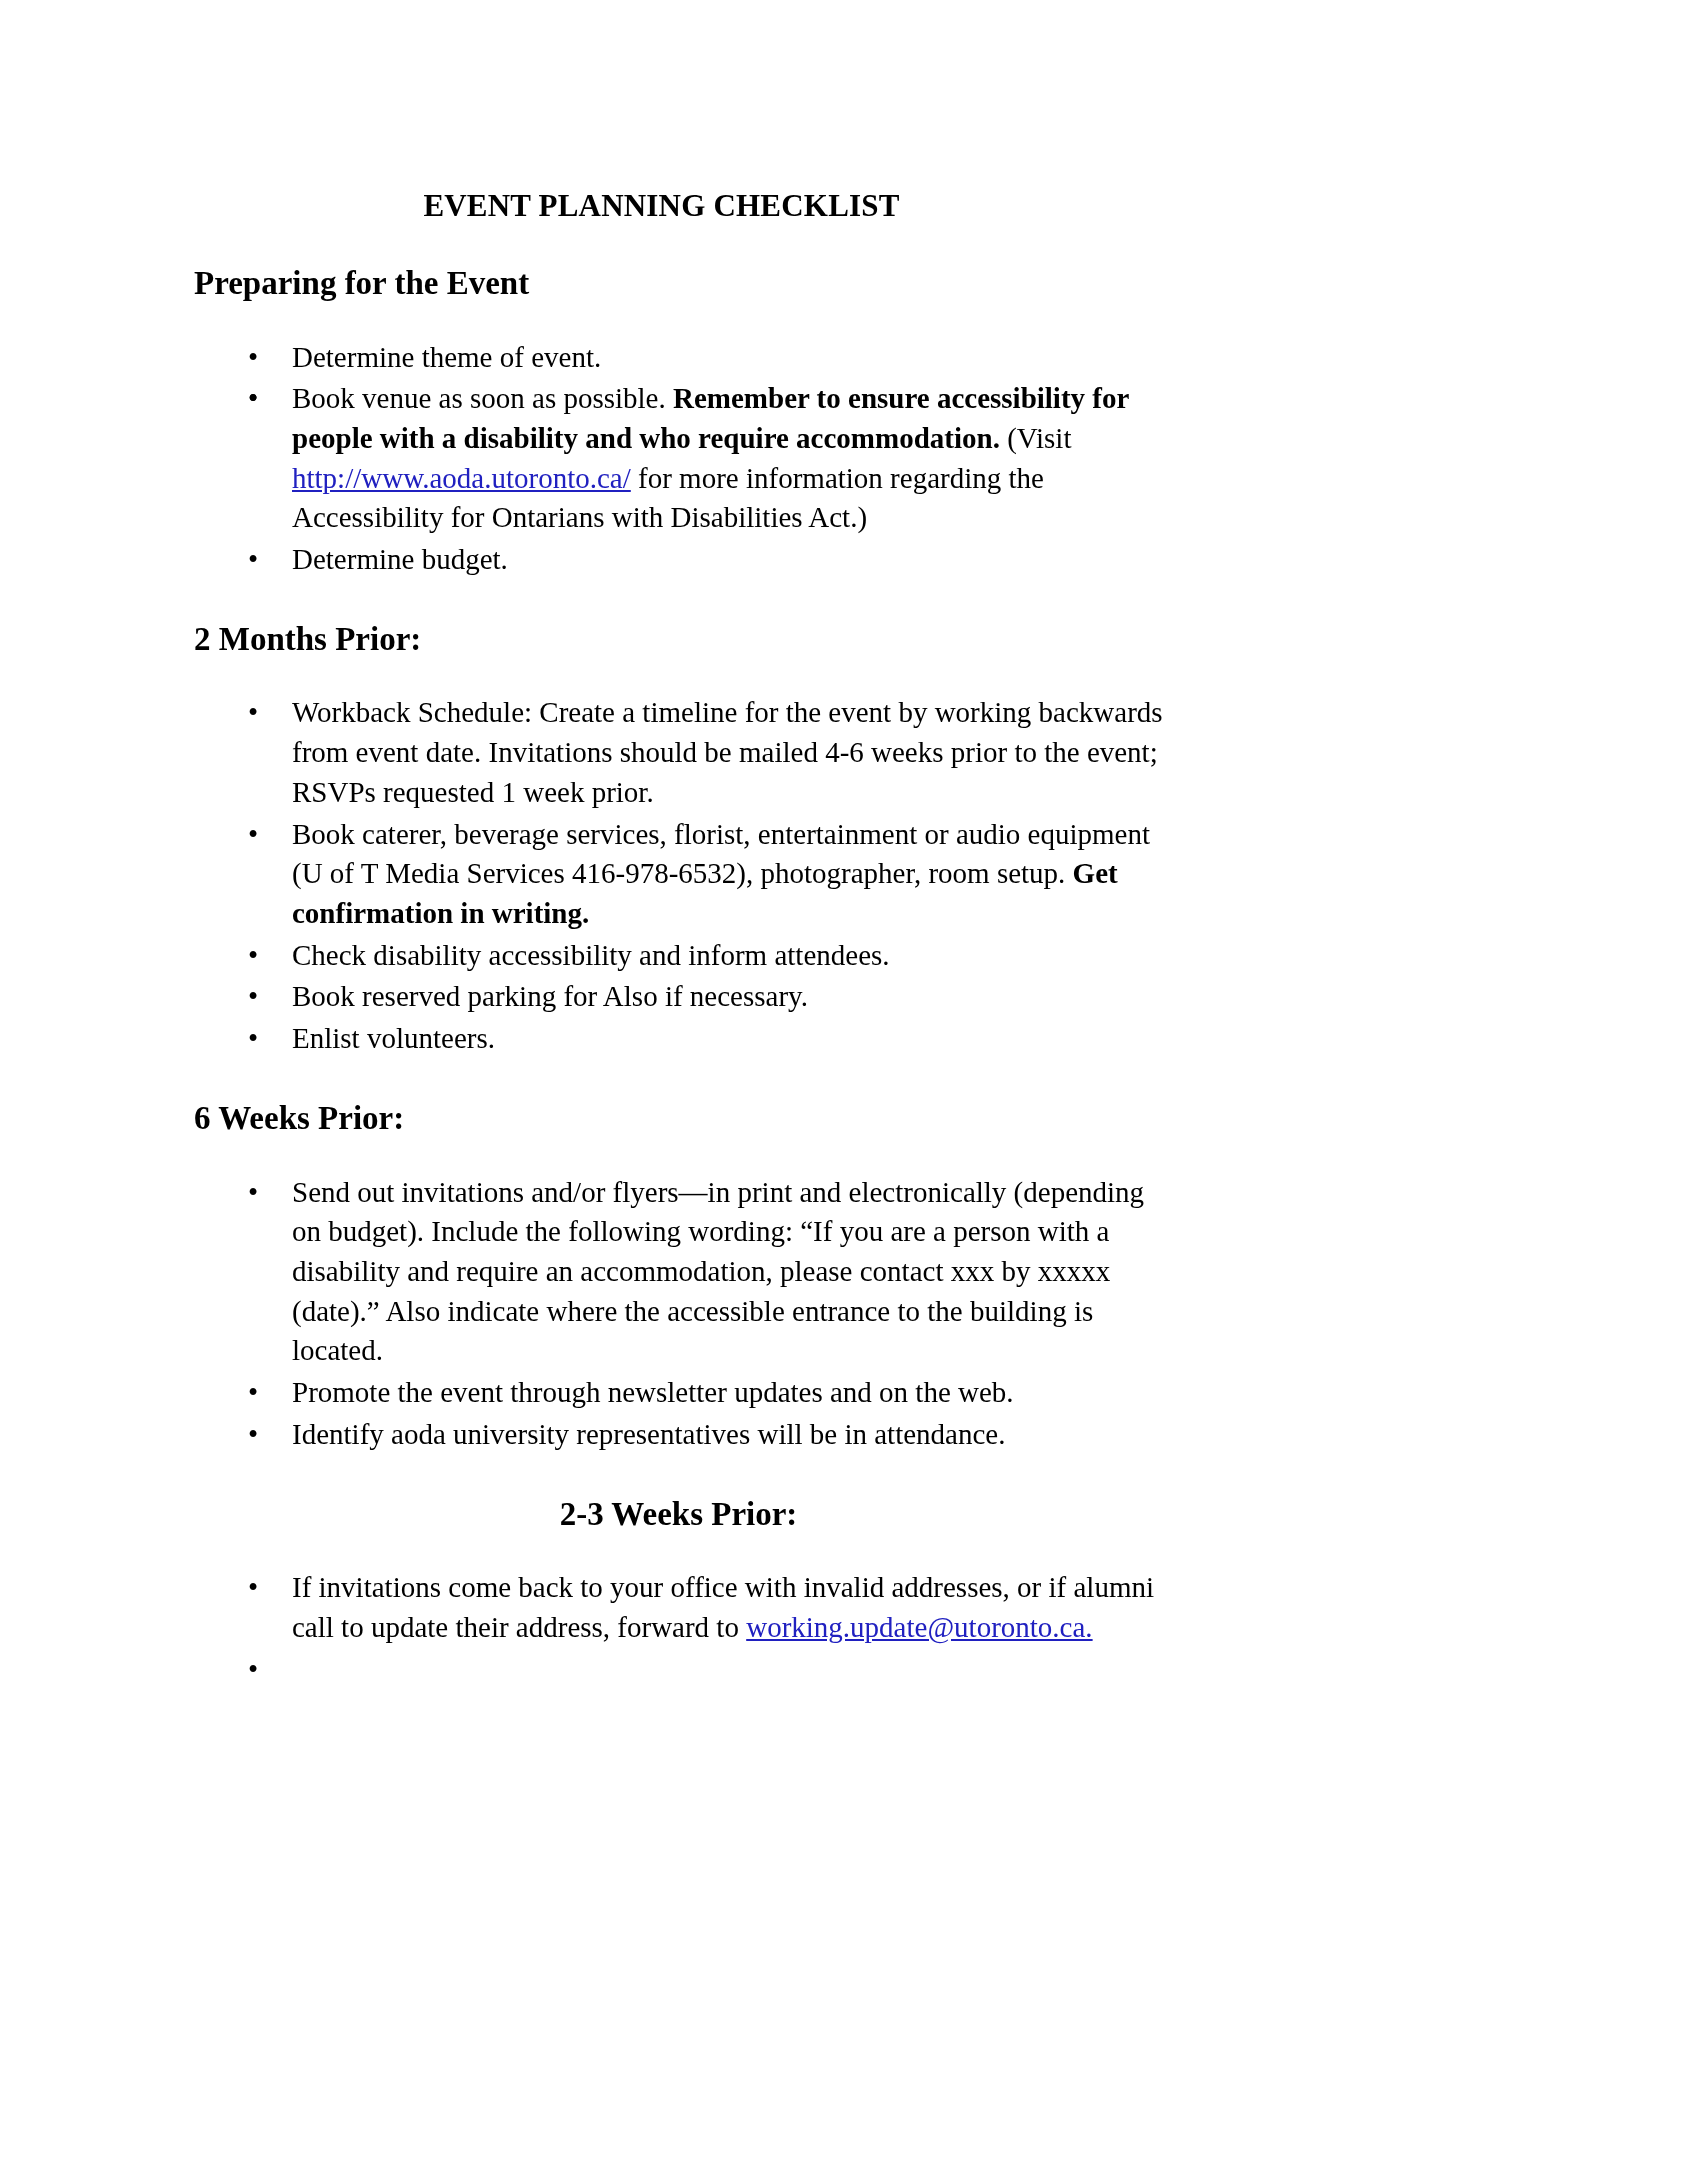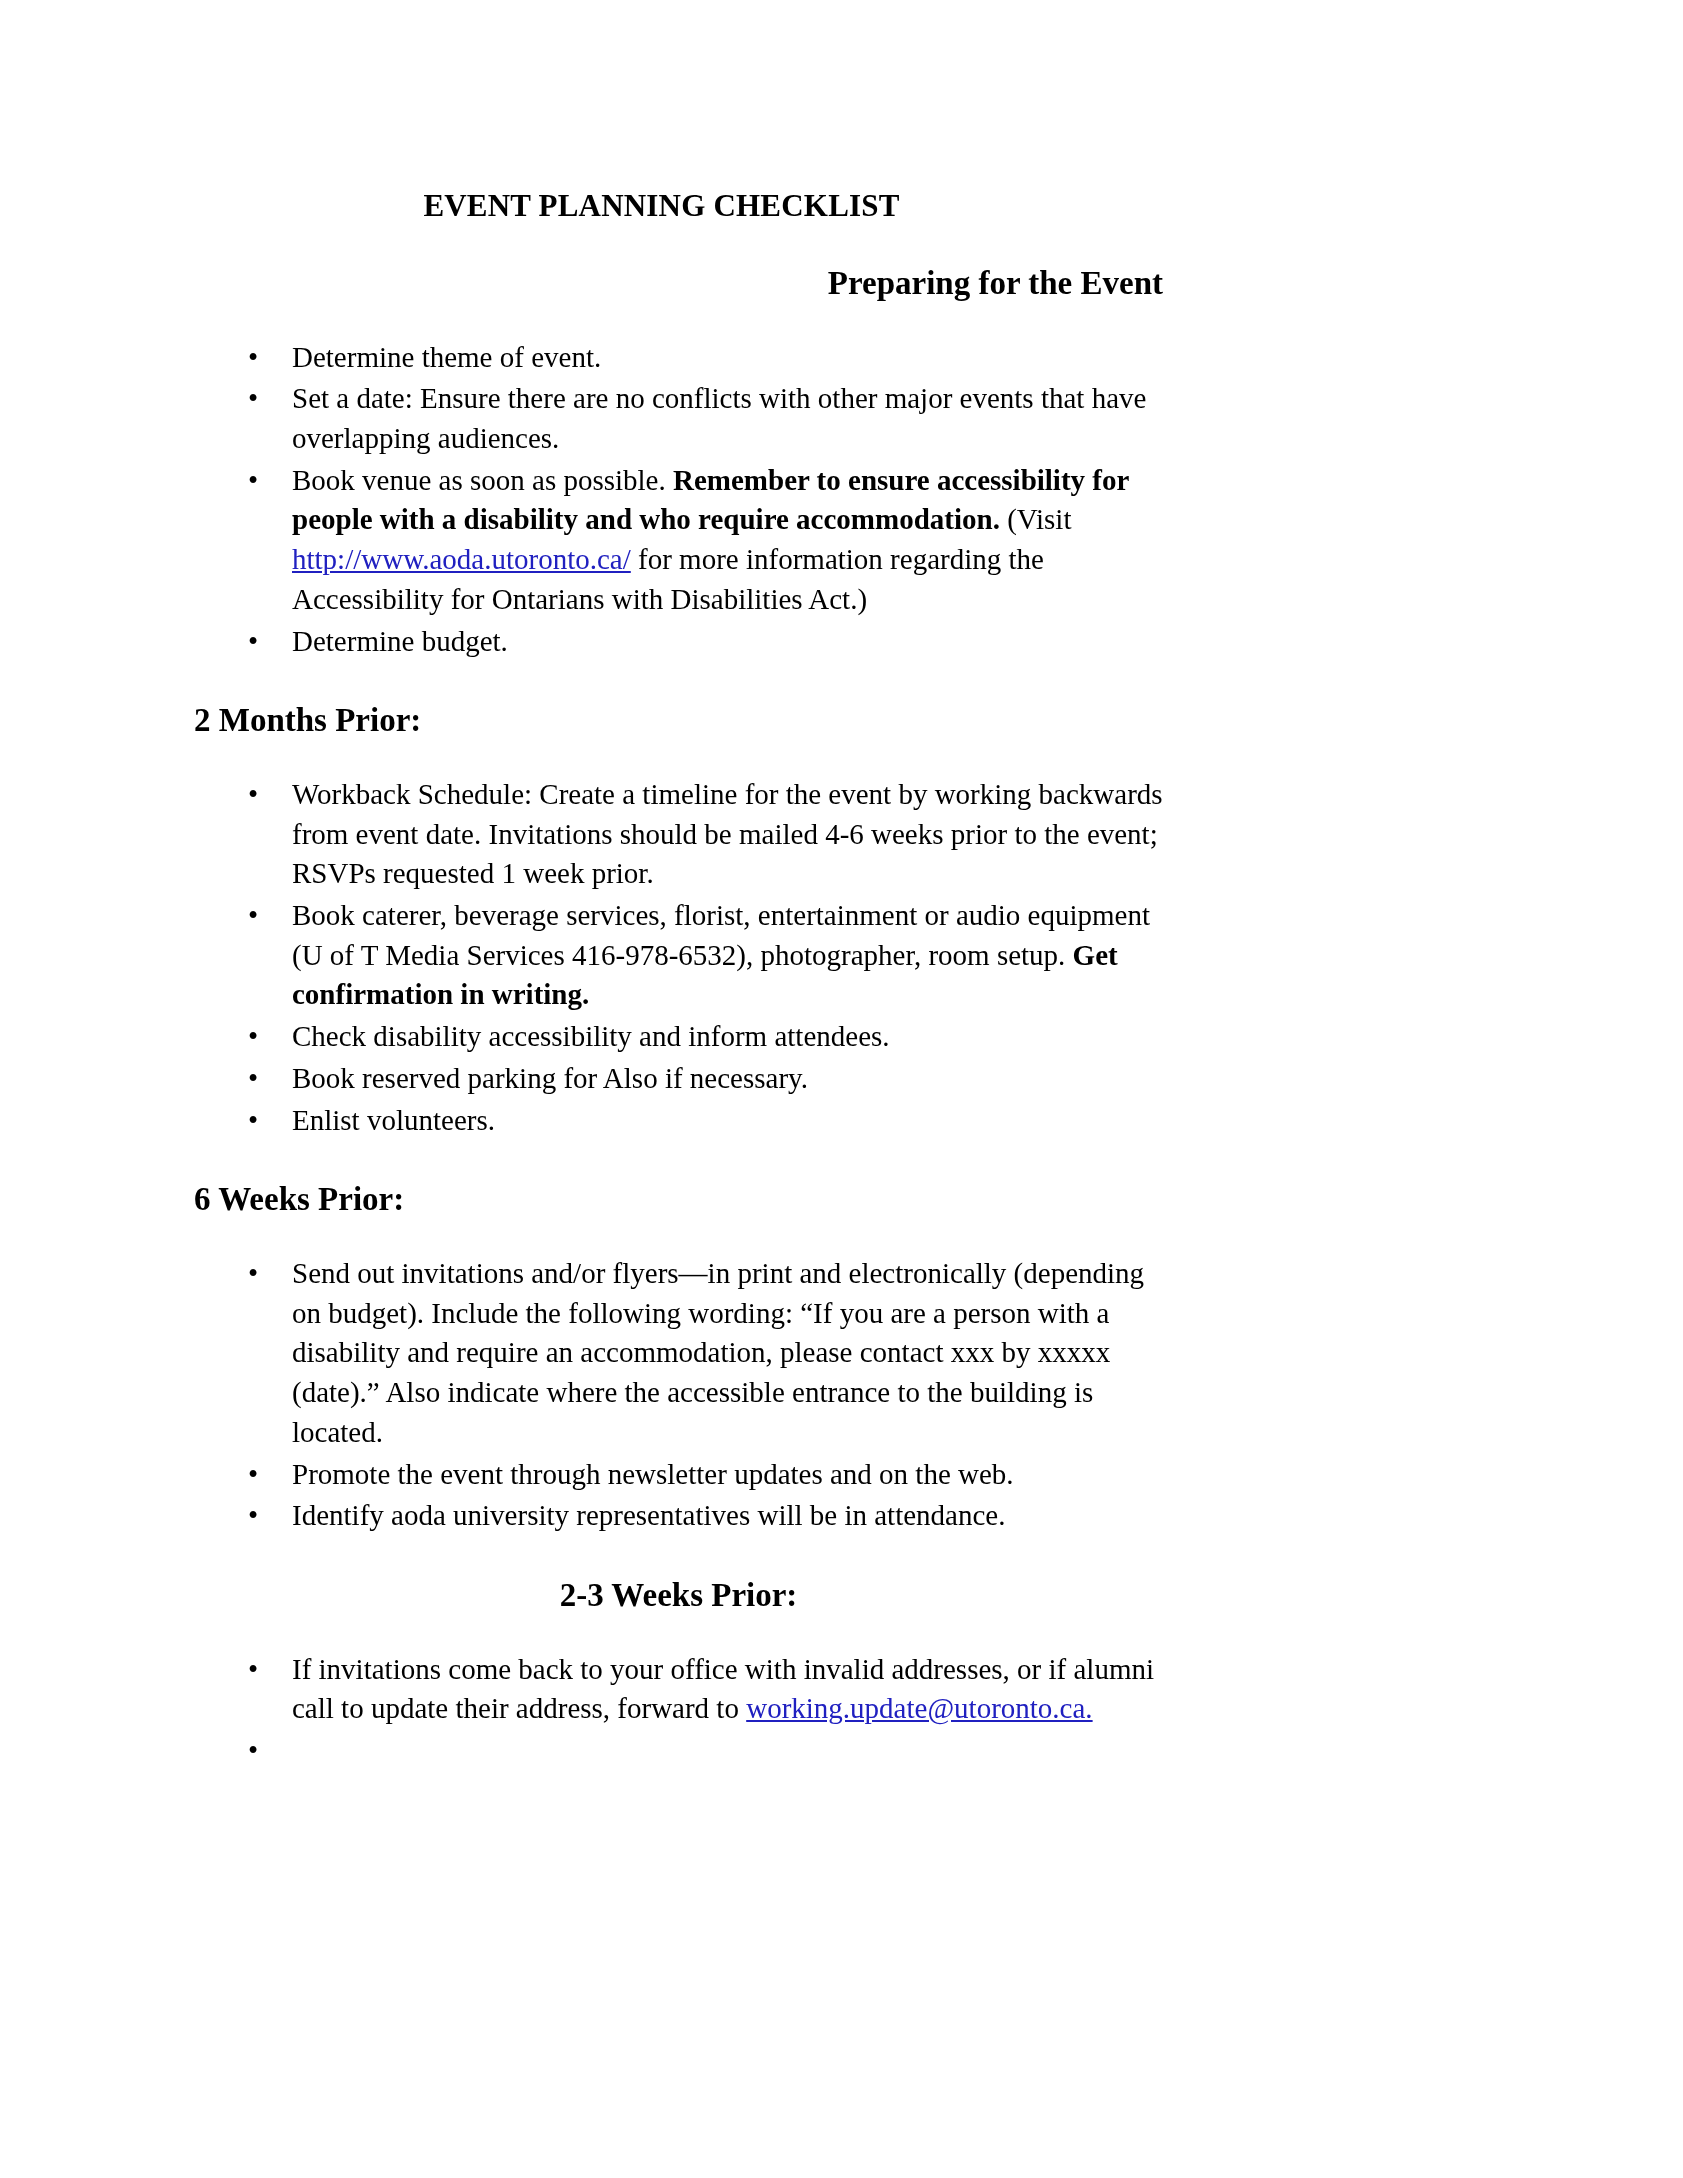--- a/index.html
+++ b/index.html
@@ -74,21 +74,21 @@
     line-height: 1.37;
   }
 
   .b { font-weight: bold; }
   a.doclink, .doclink {
     color: #2020C0;
     margin-top: 32px;
   }
 
   
-  .sec-preparing { margin-top: 51px; text-align: right; }
+  .sec-preparing { margin-top: 51px; }
   .sec-2months   { margin-top: 44px; }
   .sec-6weeks    { margin-top: 48px; }
   .sec-23weeks   { margin-top: 48px; text-align: center; }
 
   .list-preparing { margin-top: 30px; }
   .list-2months   { margin-top: 34px; }
   .list-6weeks    { margin-top: 36px; }
   .list-23weeks   { margin-top: 36px; }
 </style>
 </head>
@@ -96,21 +96,21 @@
 
 <div class="page">
 
   <h1 class="doc-title">EVENT PLANNING CHECKLIST</h1>
 
 
   <div id="sections-root">
       <h2 class="section-heading sec-preparing">Preparing for the Event</h2>
       <ul class="checklist list-preparing">
         <li><span class="bullet">•</span><span>Determine theme of event.</span></li>
-        <li><span class="bullet">•</span><span>Set a date: Ensure there are no conflicts with other major events that have overlapping audiences.</span></li>
+        <li><span class="bullet">•</span></li>
         <li><span class="bullet">•</span><span>Book venue as soon as possible. </span><span class="b">Remember to ensure accessibility for people with a disability and who require accommodation.</span><span> (Visit </span><a class="doclink" href="#" style="color: rgb(32, 32, 192);">http://www.aoda.utoronto.ca/</a><span> for more information regarding the Accessibility for Ontarians with Disabilities Act.)</span></li>
         <li><span class="bullet">•</span><span>Determine budget.</span></li>
       </ul>
       <h2 class="section-heading sec-2months">2 Months Prior:</h2>
       <ul class="checklist list-2months">
         <li><span class="bullet">•</span><span>Workback Schedule: Create a timeline for the event by working backwards from event date. Invitations should be mailed 4-6 weeks prior to the event; RSVPs requested 1 week prior.</span></li>
         <li><span class="bullet">•</span><span>Book caterer, beverage services, florist, entertainment or audio equipment (U of T Media Services 416-978-6532), photographer, room setup. </span><span class="b">Get confirmation in writing.</span></li>
         <li><span class="bullet">•</span><span>Check disability accessibility and inform attendees.</span></li>
         <li><span class="bullet">•</span><span>Book reserved parking for Also if necessary.</span></li>
         <li><span class="bullet">•</span><span>Enlist volunteers.</span></li>

